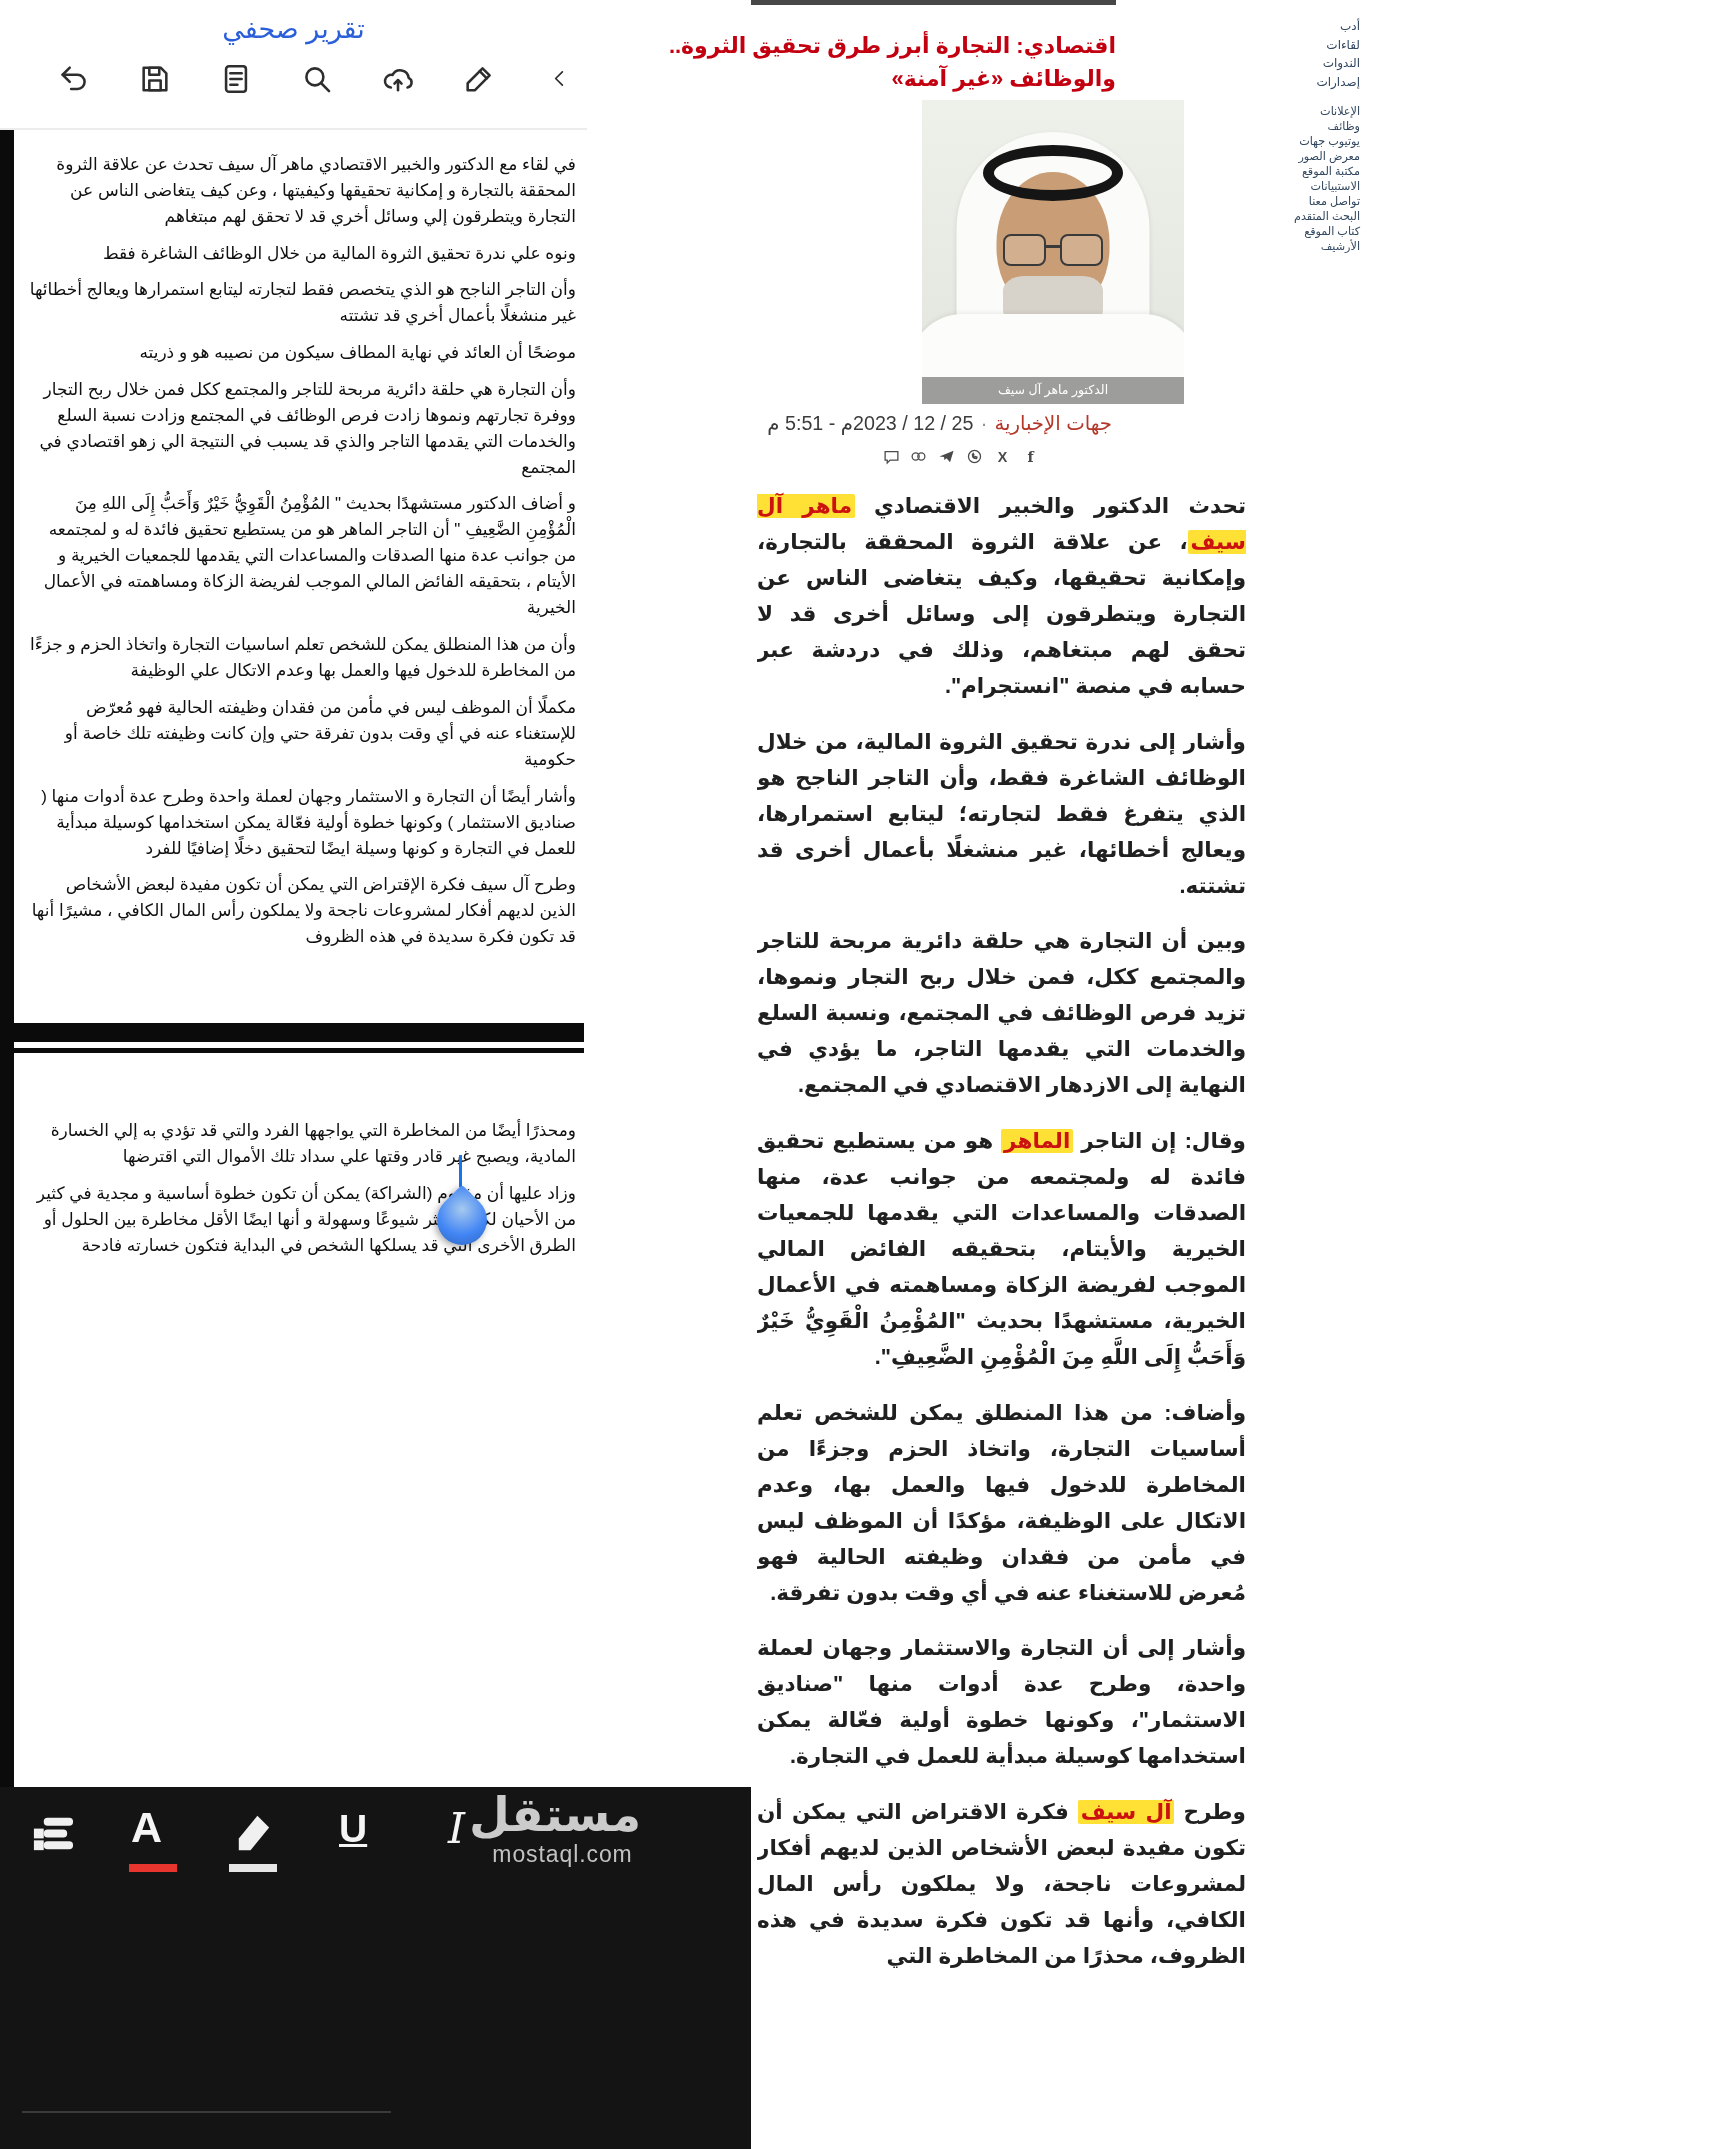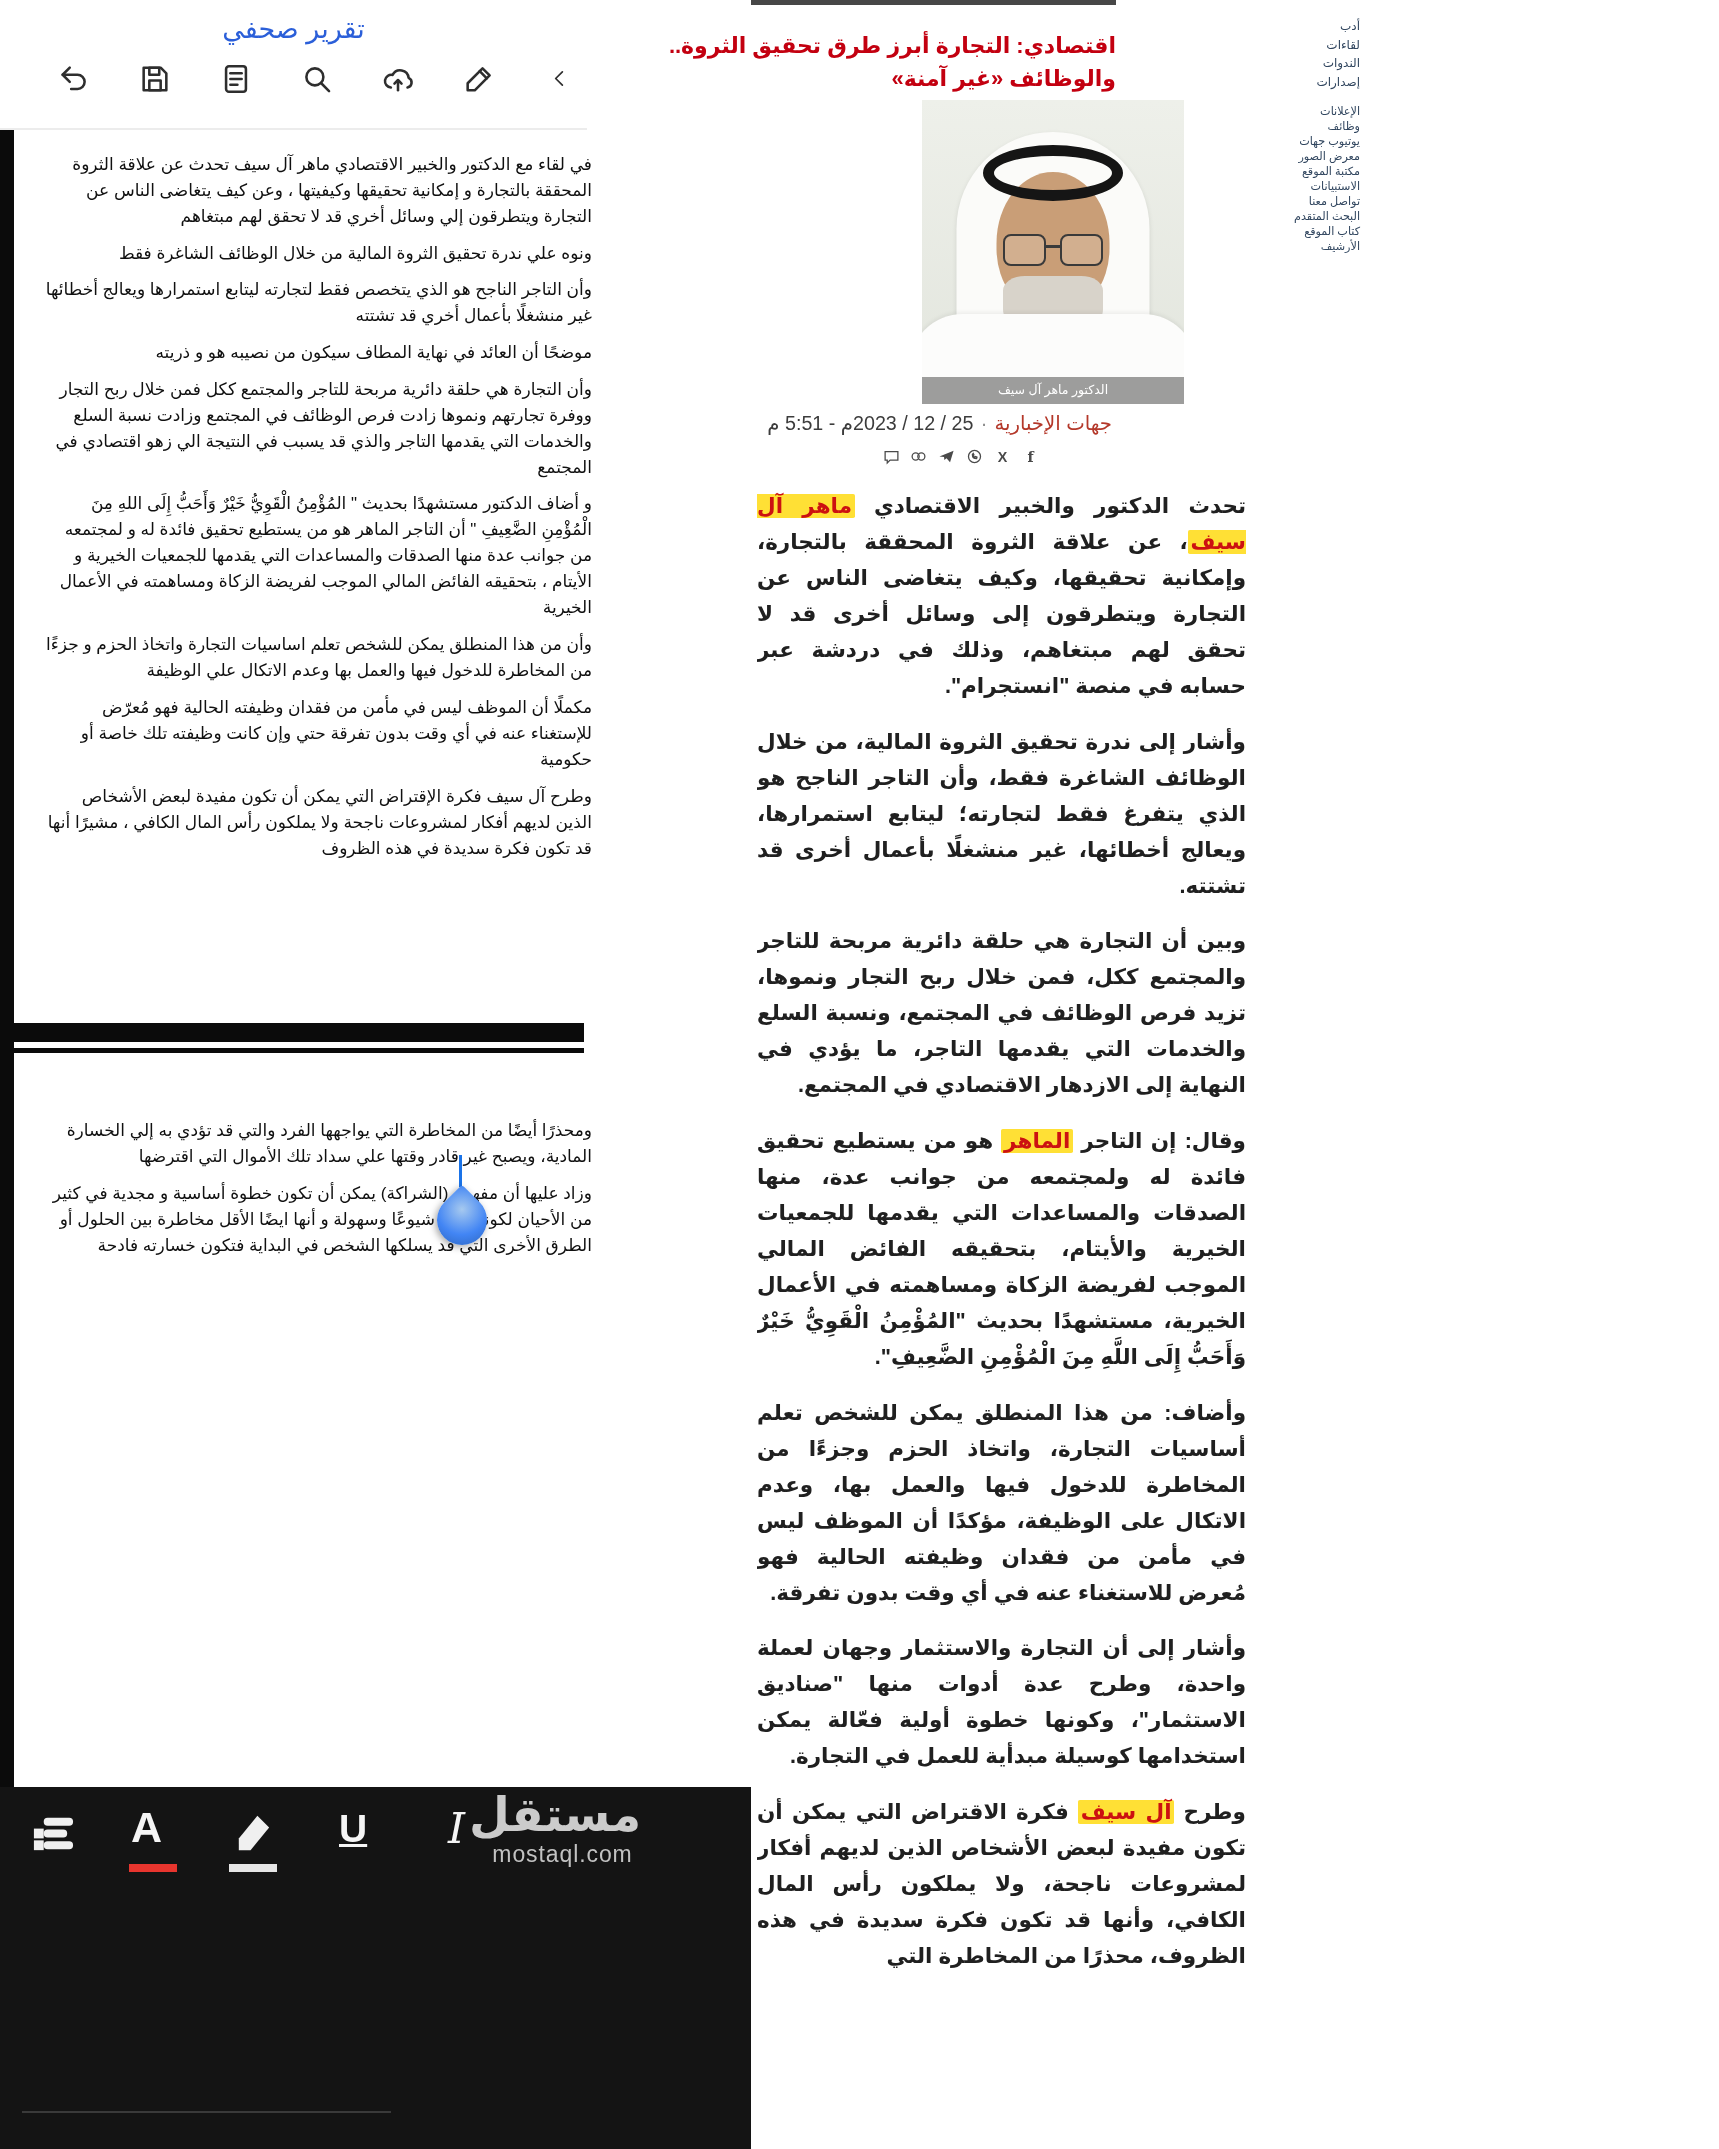--- a/index.html
+++ b/index.html
@@ -15,21 +15,21 @@
     font-size:27px; color:#2b5fd9; }
   .ed-toolbar { position:absolute; top:56px; left:54px; display:flex; gap:42px; align-items:center; }
   .ed-toolbar button { width:39px; height:48px; border:0; background:none; padding:0; color:#2e2e2e; cursor:pointer; }
   .ed-toolbar svg { width:34px; height:34px; stroke:#2e2e2e; fill:none; stroke-width:1.8; stroke-linecap:round; stroke-linejoin:round; }
   .ed-toolbar .chev svg { width:23px; height:23px; }
 
   .leftstrip { position:absolute; left:0; top:130px; width:14.3px; height:1657px; background:#0b0b0b; }
   .hdr-divider { position:absolute; left:0; top:128px; width:587px; height:1.8px; background:#ececec; }
 
   .docpage { direction:rtl; text-align:right; color:#101010; font-size:17px; line-height:26px;
-    position:absolute; left:44px; width:548px; overflow:hidden; }
+    position:absolute; left:28px; width:548px; overflow:hidden; }
   .docpage p { margin:0 0 10.7px 0; }
   .page1 { top:152px; height:864px; }
   .page2 { top:1118px; height:304px; }
 
   .break1 { position:absolute; left:0; top:1023px; width:584px; height:19px; background:#0b0b0b; }
   .break2 { position:absolute; left:0; top:1048px; width:584px; height:4.5px; background:#0b0b0b; }
 
   .caret { position:absolute; left:459px; top:1155px; width:2.7px; height:32px; background:#1a73e8; }
   .sel-handle { position:absolute; left:437px; top:1195px; width:50px; height:50px;
     background:radial-gradient(circle at 35% 35%, #a6c9ef, #4285f4 55%, #2a62b8);
@@ -166,20 +166,21 @@
 
     <div class="docpage page1">
       <p>في لقاء مع الدكتور والخبير الاقتصادي ماهر آل سيف تحدث عن علاقة الثروة المحققة بالتجارة و إمكانية تحقيقها وكيفيتها ، وعن كيف يتغاضى الناس عن التجارة ويتطرقون إلي وسائل أخري قد لا تحقق لهم مبتغاهم</p>
       <p>ونوه علي ندرة تحقيق الثروة المالية من خلال الوظائف الشاغرة فقط</p>
       <p>وأن التاجر الناجح هو الذي يتخصص فقط لتجارته ليتابع استمرارها ويعالج أخطائها غير منشغلًا بأعمال أخري قد تشتته</p>
       <p>موضحًا أن العائد في نهاية المطاف سيكون من نصيبه هو و ذريته</p>
       <p>وأن التجارة هي حلقة دائرية مربحة للتاجر والمجتمع ككل فمن خلال ربح التجار ووفرة تجارتهم ونموها زادت فرص الوظائف في المجتمع وزادت نسبة السلع والخدمات التي يقدمها التاجر والذي قد يسبب في النتيجة الي زهو اقتصادي في المجتمع</p>
       <p>و أضاف الدكتور مستشهدًا بحديث " المُؤْمِنُ الْقَوِيُّ خَيْرٌ وَأَحَبُّ إِلَى اللهِ مِنَ الْمُؤْمِنِ الضَّعِيفِ " أن التاجر الماهر هو من يستطيع تحقيق فائدة له و لمجتمعه من جوانب عدة منها الصدقات والمساعدات التي يقدمها للجمعيات الخيرية و الأيتام ، بتحقيقه الفائض المالي الموجب لفريضة الزكاة ومساهمته في الأعمال الخيرية</p>
       <p>وأن من هذا المنطلق يمكن للشخص تعلم اساسيات التجارة واتخاذ الحزم و جزءًا من المخاطرة للدخول فيها والعمل بها وعدم الاتكال علي الوظيفة</p>
       <p>مكملًا أن الموظف ليس في مأمن من فقدان وظيفته الحالية فهو مُعرّض للإستغناء عنه في أي وقت بدون تفرقة حتي وإن كانت وظيفته تلك خاصة أو حكومية</p>
+      <p>وأشار أيضًا أن التجارة و الاستثمار وجهان لعملة واحدة وطرح عدة أدوات منها ( صناديق الاستثمار ) وكونها خطوة أولية فعّالة يمكن استخدامها كوسيلة مبدأية للعمل في التجارة و كونها وسيلة ايضًا لتحقيق دخلًا إضافيًا للفرد</p>
       <p>وطرح آل سيف فكرة الإقتراض التي يمكن أن تكون مفيدة لبعض الأشخاص الذين لديهم أفكار لمشروعات ناجحة ولا يملكون رأس المال الكافي ، مشيرًا أنها قد تكون فكرة سديدة في هذه الظروف</p>
     </div>
 
     <div class="break1"></div>
     <div class="break2"></div>
 
     <div class="docpage page2">
       <p>ومحذرًا أيضًا من المخاطرة التي يواجهها الفرد والتي قد تؤدي به إلي الخسارة المادية، ويصبح غير قادر وقتها علي سداد تلك الأموال التي اقترضها</p>
       <p>وزاد عليها أن مفهوم (الشراكة) يمكن أن تكون خطوة أساسية و مجدية في كثير من الأحيان لكونها أكثر شيوعًا وسهولة و أنها ايضًا الأقل مخاطرة بين الحلول أو الطرق الأخرى التي قد يسلكها الشخص في البداية فتكون خسارته فادحة</p>
     </div>

